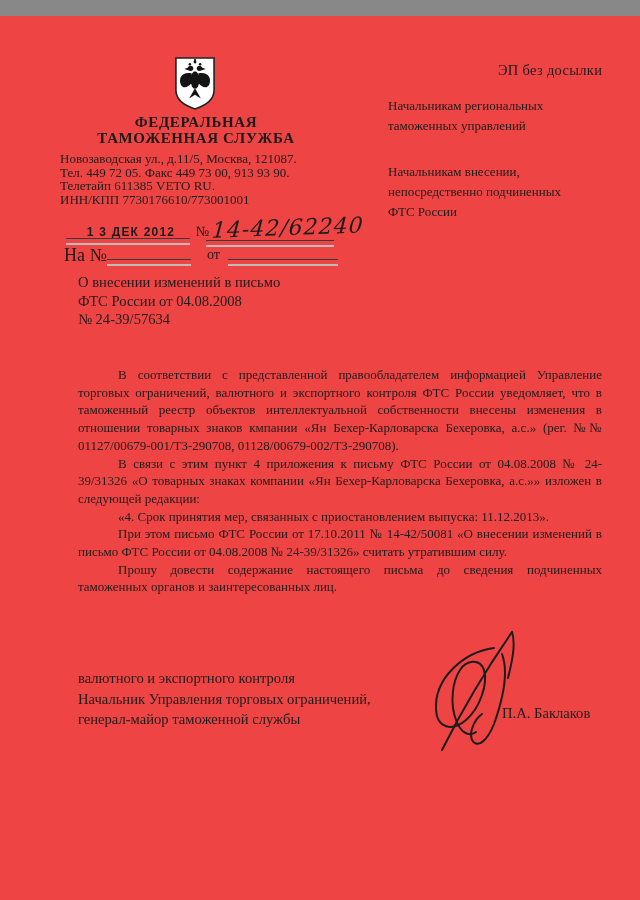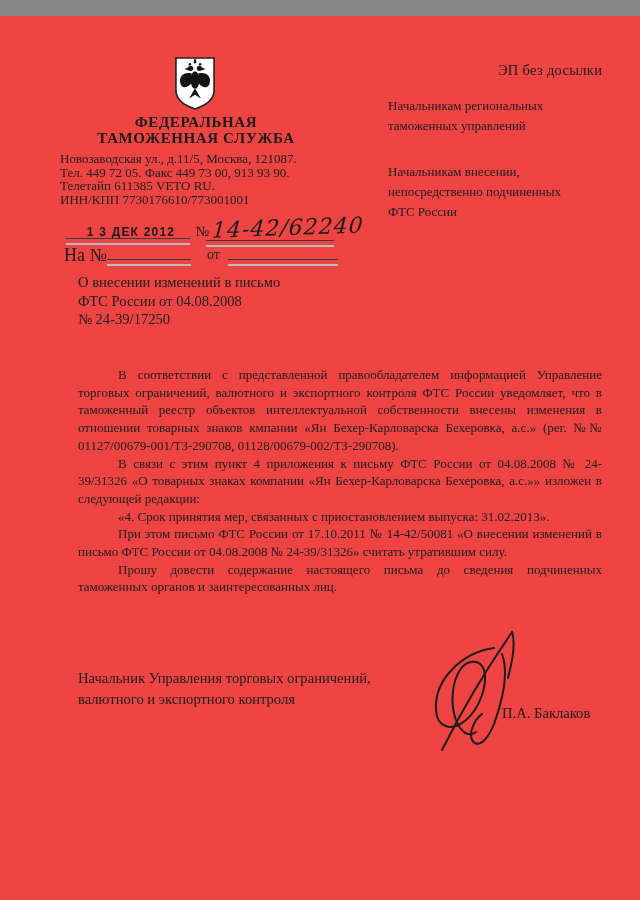--- a/index.html
+++ b/index.html
@@ -153,34 +153,35 @@
     <div class="block2">
       <div>Начальникам внесении,</div>
       <div>непосредственно подчиненных</div>
       <div>ФТС России</div>
     </div>
   </div>
 
   <div class="abs subject">
     <div>О внесении изменений в письмо</div>
     <div>ФТС России от 04.08.2008</div>
-    <div>№ 24-39/17250</div>
+    <div>№ 24-39/57634</div>
   </div>
 
   <div class="abs body-text">
     <p>В соответствии с представленной правообладателем информацией Управление торговых ограничений, валютного и экспортного контроля ФТС России уведомляет, что в таможенный реестр объектов интеллектуальной собственности внесены изменения в отношении товарных знаков кмпании «Ян Бехер-Карловарска Бехеровка, а.с.» (рег. №№ 01127/00679-001/ТЗ-290708, 01128/00679-002/ТЗ-290708).</p>
     <p>В связи с этим пункт 4 приложения к письму ФТС России от 04.08.2008 № 24-39/31326 «О товарных знаках компании «Ян Бехер-Карловарска Бехеровка, а.с.»» изложен в следующей редакции:</p>
-    <p>«4. Срок принятия мер, связанных с приостановлением выпуска: 31.02.2013».</p>
+    <p>«4. Срок принятия мер, связанных с приостановлением выпуска: 11.12.2013».</p>
     <p>При этом письмо ФТС России от 17.10.2011 № 14-42/50081 «О внесении изменений в письмо ФТС России от 04.08.2008 № 24-39/31326» считать утратившим силу.</p>
     <p>Прошу довести содержание настоящего письма до сведения подчиненных таможенных органов и заинтересованных лиц.</p>
   </div>
 
   <div class="abs sig-position">
+    <div>валютного и экспортного контроля</div>
     <div>Начальник Управления торговых ограничений,</div>
-    <div>валютного и экспортного контроля</div>
+    <div>генерал-майор таможенной службы</div>
   </div>
 
   <div class="abs sig-graphic">
     <svg viewBox="0 0 140 140" xmlns="http://www.w3.org/2000/svg">
       <g fill="none" stroke="#1c1c1c" stroke-width="2" stroke-linecap="round">
         <path d="M92 8 C74 34 46 78 22 126"></path>
         <path d="M74 24 C44 28 14 54 16 86 C17 104 32 108 46 96 C60 84 68 60 64 46 C60 34 46 36 40 46 C32 58 30 80 36 96 C40 107 48 114 56 108"></path>
         <path d="M82 30 C88 46 84 72 74 100 C68 115 58 126 52 116 C49 108 54 96 62 90"></path>
         <path d="M92 8 C96 20 92 38 88 54"></path>
       </g>

